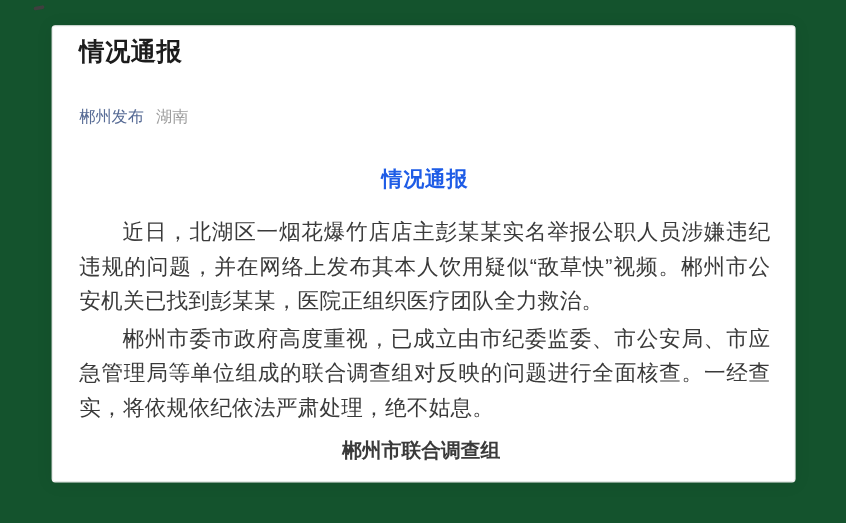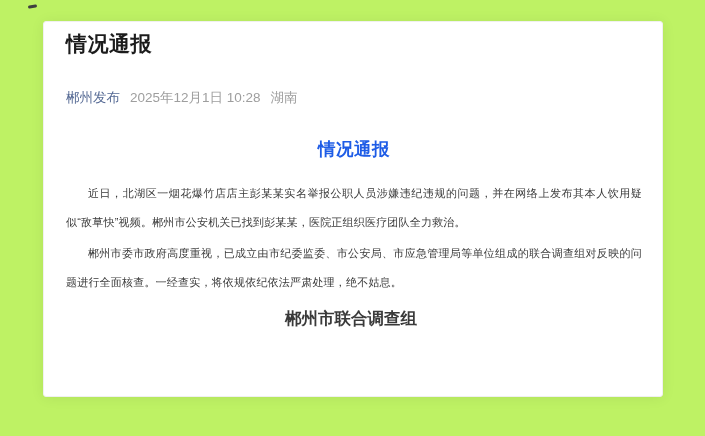--- a/index.html
+++ b/index.html
@@ -5,21 +5,21 @@
   html, body {
     margin: 0;
     padding: 0;
     background: #ffffff;
     font-family: "Liberation Sans", sans-serif;
   }
   .stage {
     position: relative;
     width: 705px;
     height: 436px;
-    background: #bef264;
+    background: #14532d;
     overflow: hidden;
   }
   .stray-mark {
     position: absolute;
     left: 28px;
     top: 5px;
     width: 9px;
     height: 3px;
     background: #3f3f3f;
     border-radius: 1.5px;
@@ -65,21 +65,21 @@
     margin-top: 30px;
     text-align: center;
     font-size: 17.5px;
     font-weight: bold;
     line-height: 24px;
     color: var(--heading-blue, #1e5ce6);
     letter-spacing: 0.5px;
   }
   .para {
     margin: 2px 0 0 0;
-    font-size: 11px;
+    font-size: 18px;
     line-height: 29px;
     color: var(--body-text, #3a3a3a);
     text-align: justify;
     text-indent: 2em;
     letter-spacing: 0.2px;
   }
   .para.first {
     margin-top: 18px;
   }
   .signature {
@@ -98,21 +98,20 @@
 <div class="stage">
 
   <div class="stray-mark"></div>
 
   <div class="card">
 
     <div class="card-title">情况通报</div>
 
     <div class="meta-row">
       <span class="account-name">郴州发布</span>
-      <span class="meta-text">2025年12月1日 10:28</span>
       <span class="meta-text">湖南</span>
     </div>
 
     <div class="article-heading">情况通报</div>
 
     <p class="para first">近日，北湖区一烟花爆竹店店主彭某某实名举报公职人员涉嫌违纪违规的问题，并在网络上发布其本人饮用疑似“敌草快”视频。郴州市公安机关已找到彭某某，医院正组织医疗团队全力救治。</p>
 
     <p class="para">郴州市委市政府高度重视，已成立由市纪委监委、市公安局、市应急管理局等单位组成的联合调查组对反映的问题进行全面核查。一经查实，将依规依纪依法严肃处理，绝不姑息。</p>
 
     <div class="signature">

